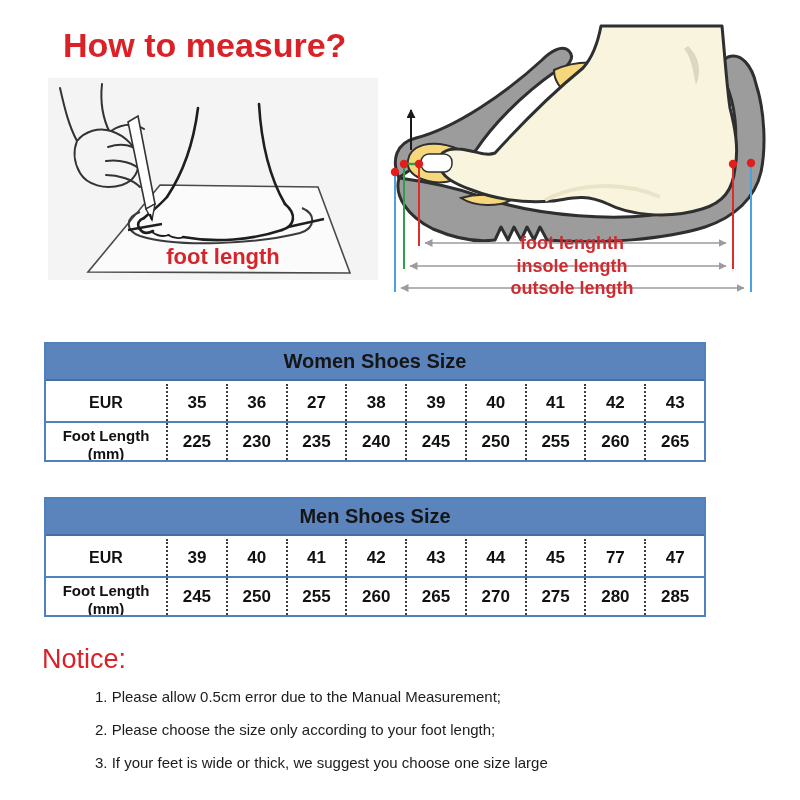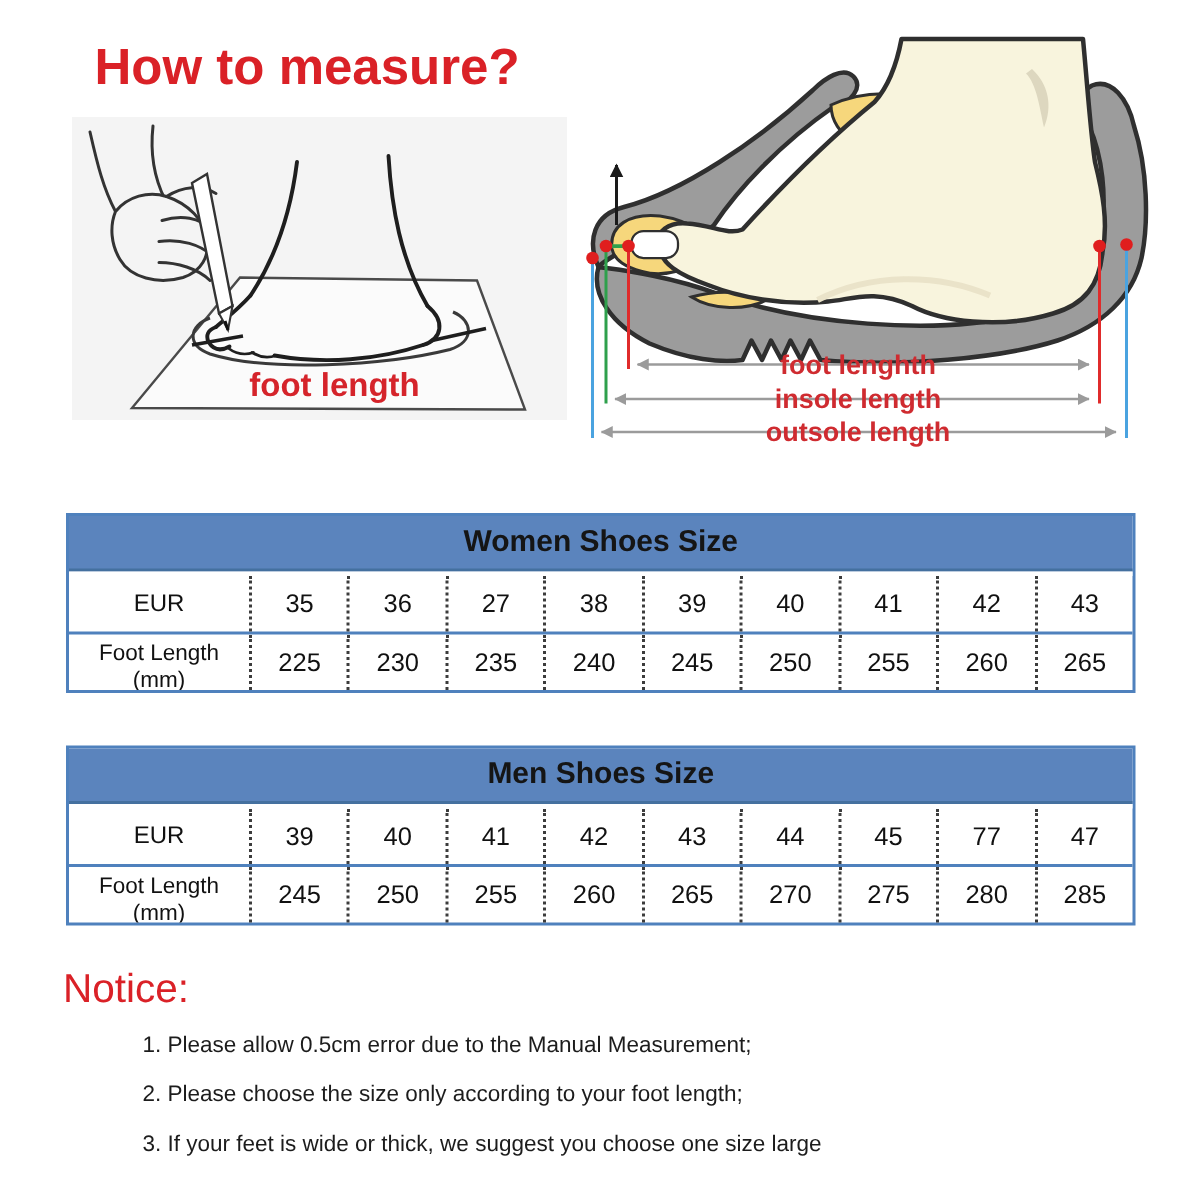--- a/index.html
+++ b/index.html
@@ -14,36 +14,36 @@
     position: absolute; left: 63px; top: 26px;
     font-size: 34px; font-weight: bold; color: #da2127;
     letter-spacing: 0px;
   }
   
   .measure-illus { position: absolute; left: 48px; top: 78px; }
   .shoe-illus    { position: absolute; left: 385px; top: 0px; }
 
   
   .size-table {
-    position: absolute; left: 44px; width: 713px;
+    position: absolute; left: 44px; width: 662px;
     border: 2px solid #4f81bd; background: #fff;
   }
   .size-table.women { top: 342px; }
   .size-table.men   { top: 497px; }
   .t-head {
     height: 37px; background: #5b84bd; border-bottom: 2px solid #44709f;
     display: flex; align-items: center; justify-content: center;
     font-size: 20px; font-weight: bold; color: #151515;
   }
   .t-gap { height: 3px; background: #fff; }
   .t-row { display: flex; height: 37px; }
   .t-row.second { border-top: 2px solid #4f81bd; height: 39px; }
   .t-cell {
     flex: 1; display: flex; align-items: center; justify-content: center;
-    font-size: 17px; font-weight: normal; color: #111; overflow: hidden;
+    font-size: 17px; font-weight: bold; color: #111; overflow: hidden;
   }
   .t-cell + .t-cell { border-left: 2px dotted #3c3c3c; }
   .t-label { flex: 0 0 120px; font-size: 16px; }
   .t-label.two-line {
     flex-direction: column; justify-content: flex-start;
     padding-top: 4px; line-height: 18px; font-size: 15px;
   }
   
   .notice-title {
     position: absolute; left: 42px; top: 644px;

